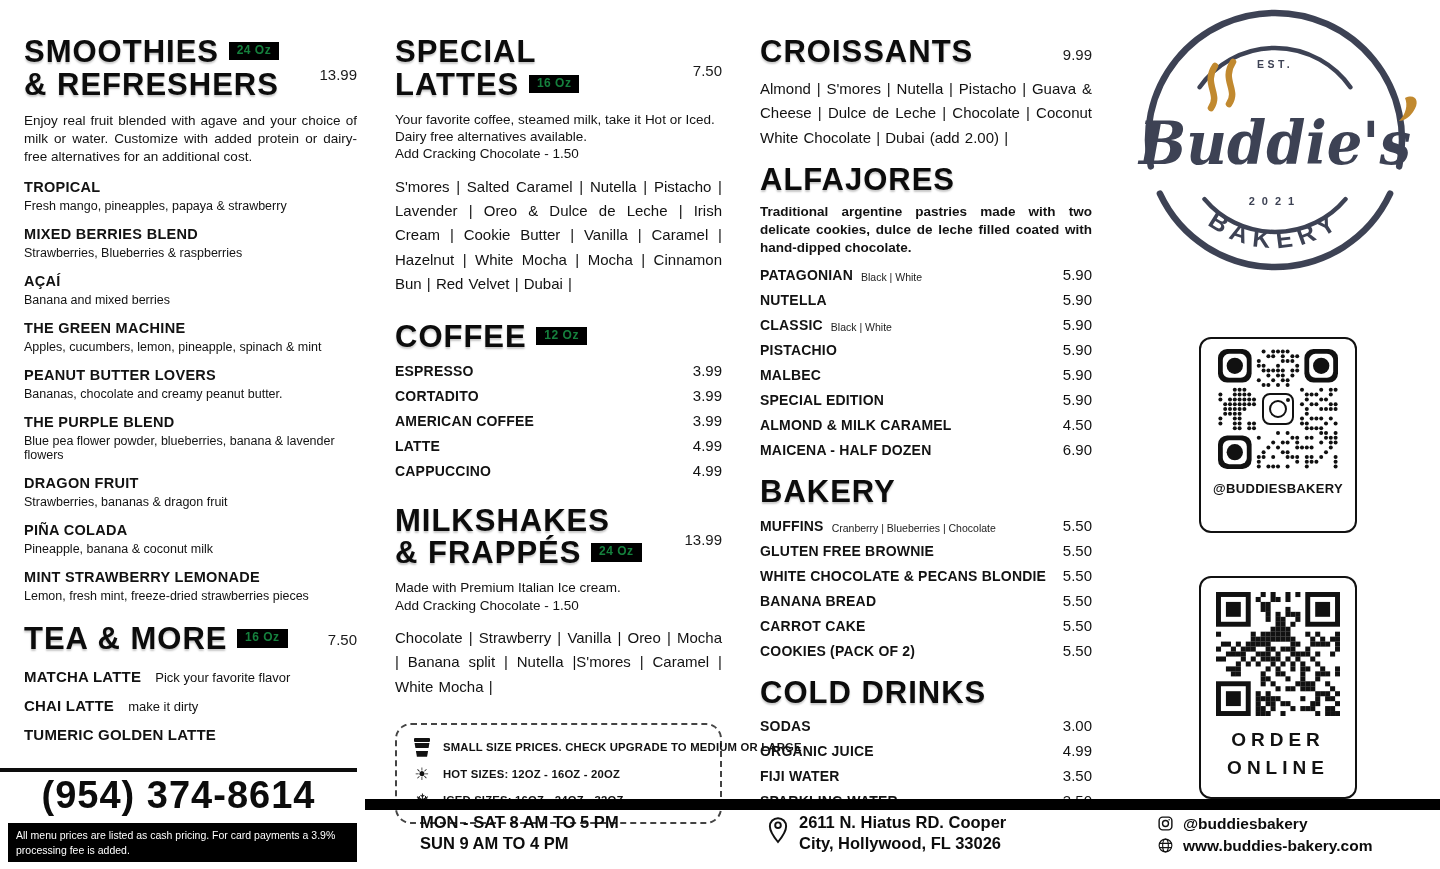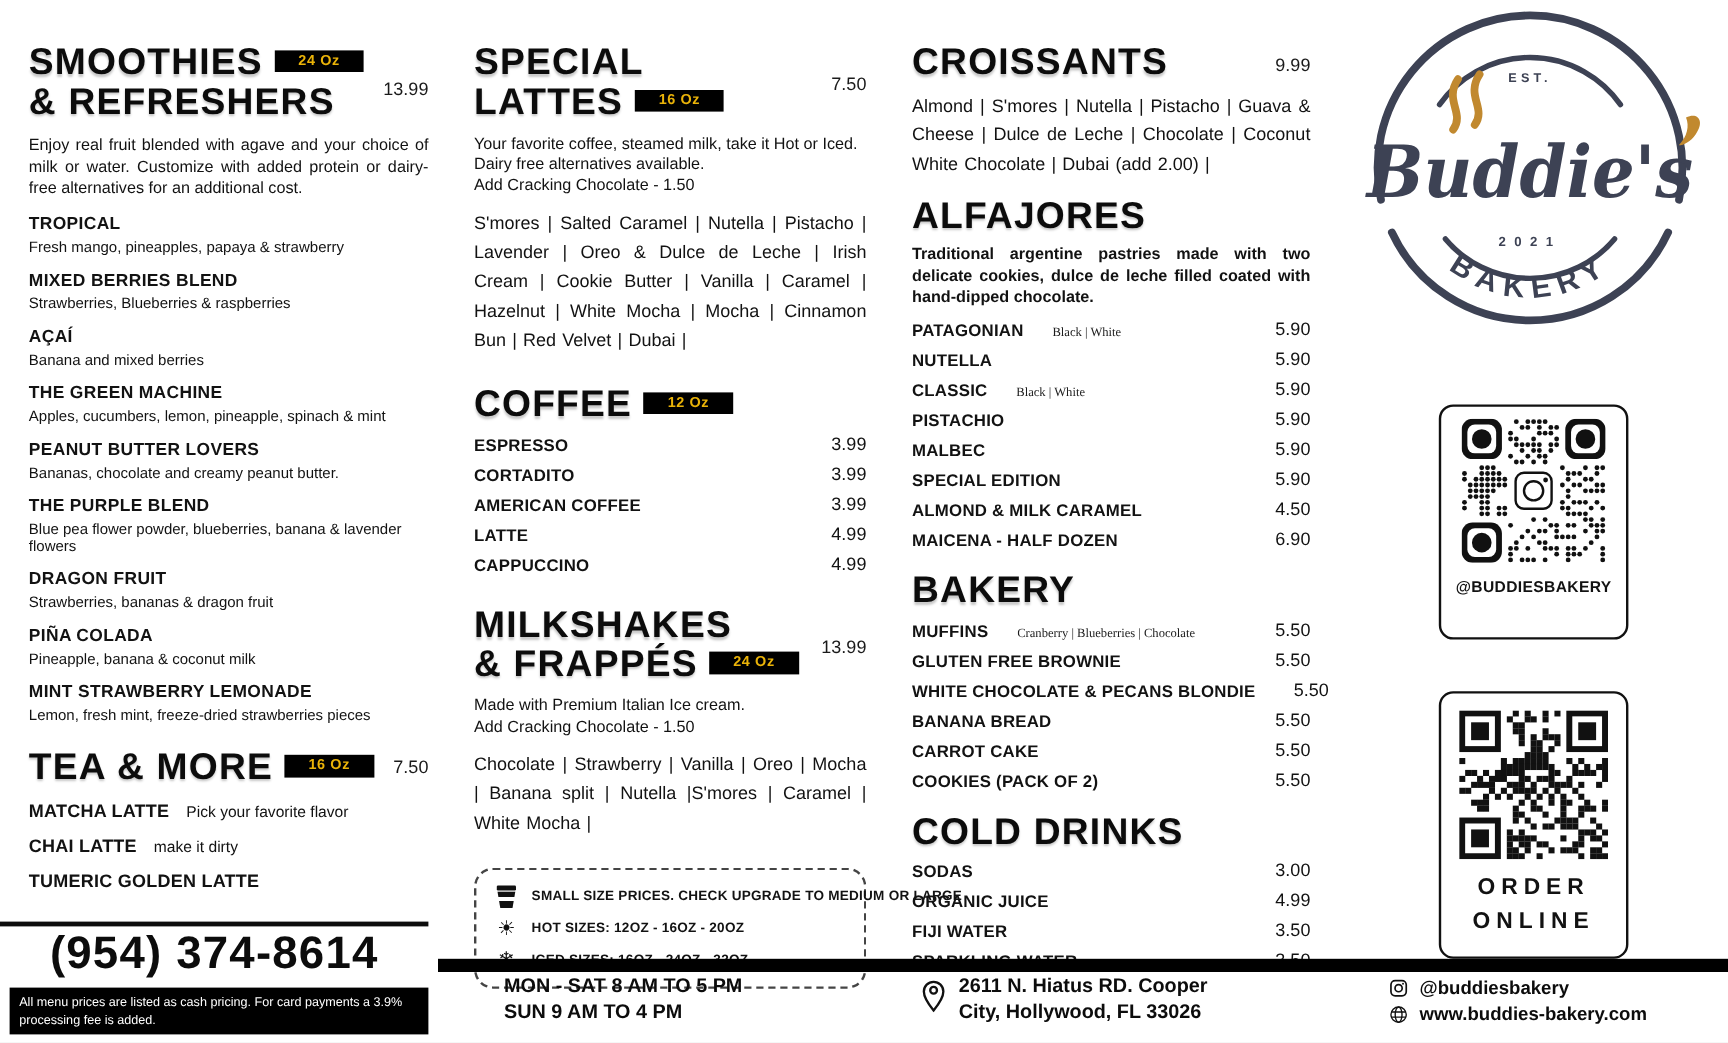--- a/index.html
+++ b/index.html
@@ -4,22 +4,22 @@
 <style>
   html,body{margin:0;padding:0;background:#e8e8e8;}
   .page{position:relative;width:1440px;height:869px;background:#ffffff;overflow:hidden;
         font-family:"Liberation Sans",sans-serif;color:#121212;margin:0 auto;}
 
   
   .h1{font-size:31px;font-weight:800;line-height:1.06;letter-spacing:1px;color:#0c0c0c;
       text-shadow:0 2px 2px rgba(0,0,0,.22);}
   .sec-head{position:relative;}
   .hprice{position:absolute;right:0;font-size:15px;font-weight:400;color:#1a1a1a;}
-  .badge{display:inline-block;background:#000;color:#eab308;font-size:12px;font-weight:700;
-         letter-spacing:.5px;padding:2px 20px 3px;vertical-align:8px;text-shadow:none;line-height:1.1;}
+  .badge{display:inline-block;background:#000;color:#15803d;font-size:12px;font-weight:700;
+         letter-spacing:.5px;padding:2px 8px 3px;vertical-align:8px;text-shadow:none;line-height:1.1;}
 
   
   .col{position:absolute;top:36px;}
   #col1{left:24px;width:333px;}
   #col2{left:395px;width:327px;}
   #col3{left:760px;width:332px;}
 
   .desc-just{font-size:13.5px;line-height:1.35;text-align:justify;text-align-last:left;margin-top:10px;}
   .desc-line{font-size:13.5px;line-height:1.28;}
   .flavors{font-size:15px;line-height:1.63;text-align:justify;text-align-last:left;margin-top:12px;
@@ -31,21 +31,21 @@
   .mi-d{font-size:12.5px;margin-top:4px;}
 
   
   .tea-row{margin-top:12px;font-size:15px;}
   .tea-n{font-weight:700;letter-spacing:.2px;}
   .tea-note{font-size:13px;margin-left:10px;}
 
   
   .prow{display:flex;align-items:flex-end;margin-top:8px;}
   .prow .pn{font-weight:700;font-size:14px;letter-spacing:.2px;white-space:nowrap;}
-  .prow .pnote{font-size:10.5px;margin-left:24px;flex:1;color:#1c1c1c;white-space:nowrap;overflow:hidden;font-family:Liberation Serif, serif;}
+  .prow .pnote{font-size:10.5px;margin-left:8px;flex:1;color:#1c1c1c;white-space:nowrap;overflow:hidden;}
   .prow .pp{font-size:15px;margin-left:8px;}
 
   
   .size-box{border:2px dashed #444;border-radius:16px;padding:13px 14px;margin-top:24px;}
   .size-line{display:flex;align-items:center;gap:10px;margin-top:9px;}
   .size-line:first-child{margin-top:0;}
   .size-line .txt{font-size:11.3px;font-weight:700;letter-spacing:.2px;white-space:nowrap;}
   .gicon{width:22px;text-align:center;flex:0 0 22px;font-family:"DejaVu Sans",sans-serif;font-size:17px;line-height:1;}
   .cup{display:inline-block;width:18px;}
   .cup .lid{display:block;width:16px;height:3.5px;background:#111;border-radius:1px;margin:0 auto;}

